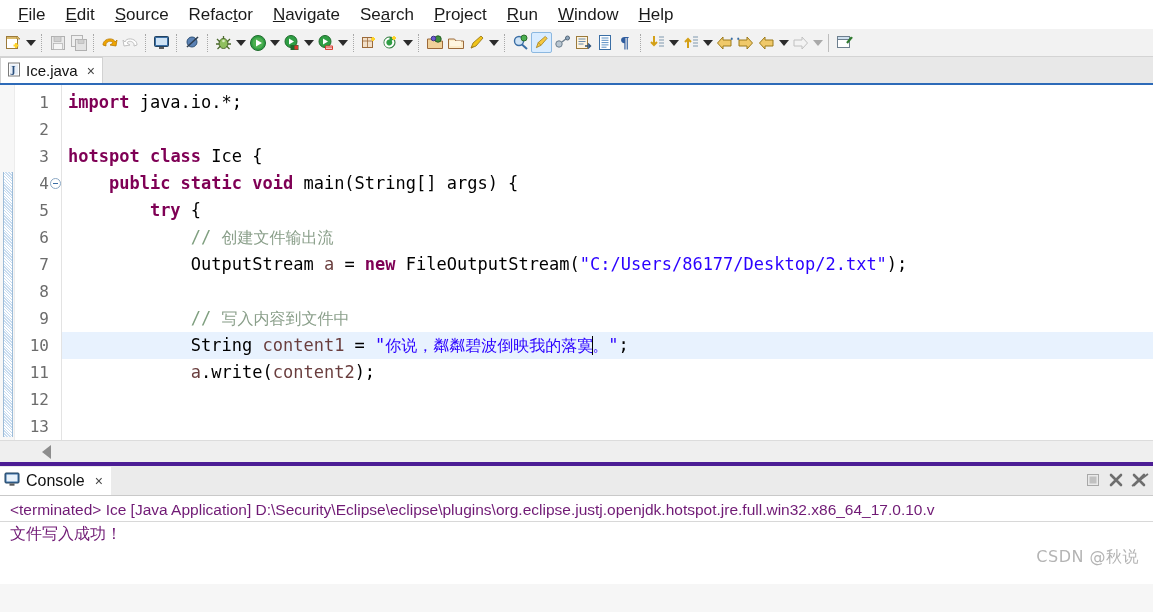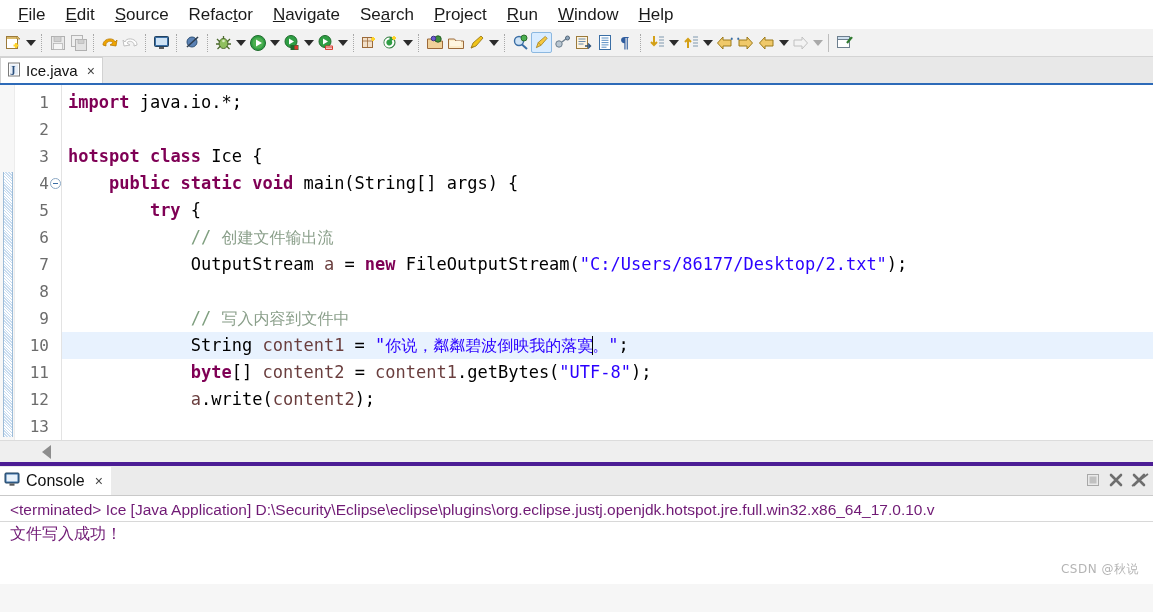--- a/index.html
+++ b/index.html
@@ -276,22 +276,22 @@
     overflow: hidden;
     margin-left: 8px;
   }
   .console-line.cn {
     font-family: "DejaVu Sans", sans-serif;
     font-size: 16px;
   }
   .watermark {
     position: absolute;
     right: 14px;
-    bottom: 6px;
-    font-size: 12px;
+    bottom: 16px;
+    font-size: 16px;
     color: #b4b4b4;
     font-family: "DejaVu Sans", sans-serif;
     letter-spacing: .5px;
   }
   .vsep-line {
     position: absolute;
     left: 0; right: 0;
     height: 1px;
     background: #d8d8d8;
   }
@@ -579,21 +579,20 @@
 
       <div class="cl">            <span>OutputStream </span><span class="var">a</span><span> = </span><span class="kw">new</span><span> FileOutputStream(</span><span class="str">"C:/Users/86177/Desktop/2.txt"</span><span>);</span></div>
 
       <div class="cl"> </div>
 
       <div class="cl">            <span class="cmt">// </span><span class="cmt-cn cjk">写入内容到文件中</span></div>
 
       <div class="cl hl">            <span>String </span><span class="var">content1</span><span> = </span><span class="str">"</span><span class="str cjk">你说，粼粼碧波倒映我的落寞</span><span class="caret"></span><span class="str cjk">。</span><span class="str">"</span><span>;</span></div>
 
 
-      <div class="cl">            <span class="kw">byte</span><span>[] </span><span class="var">content2</span><span> = </span><span class="var">content1</span><span>.getBytes(</span><span class="str">"UTF-8"</span><span>);</span></div>
 
       <div class="cl">            <span class="var">a</span><span>.write(</span><span class="var">content2</span><span>);</span></div>
     </div>
   </div>
 
   <div class="hscroll">
     <div class="hscroll-arrow"></div>
   </div>
 
   <div class="console-tabbar">

